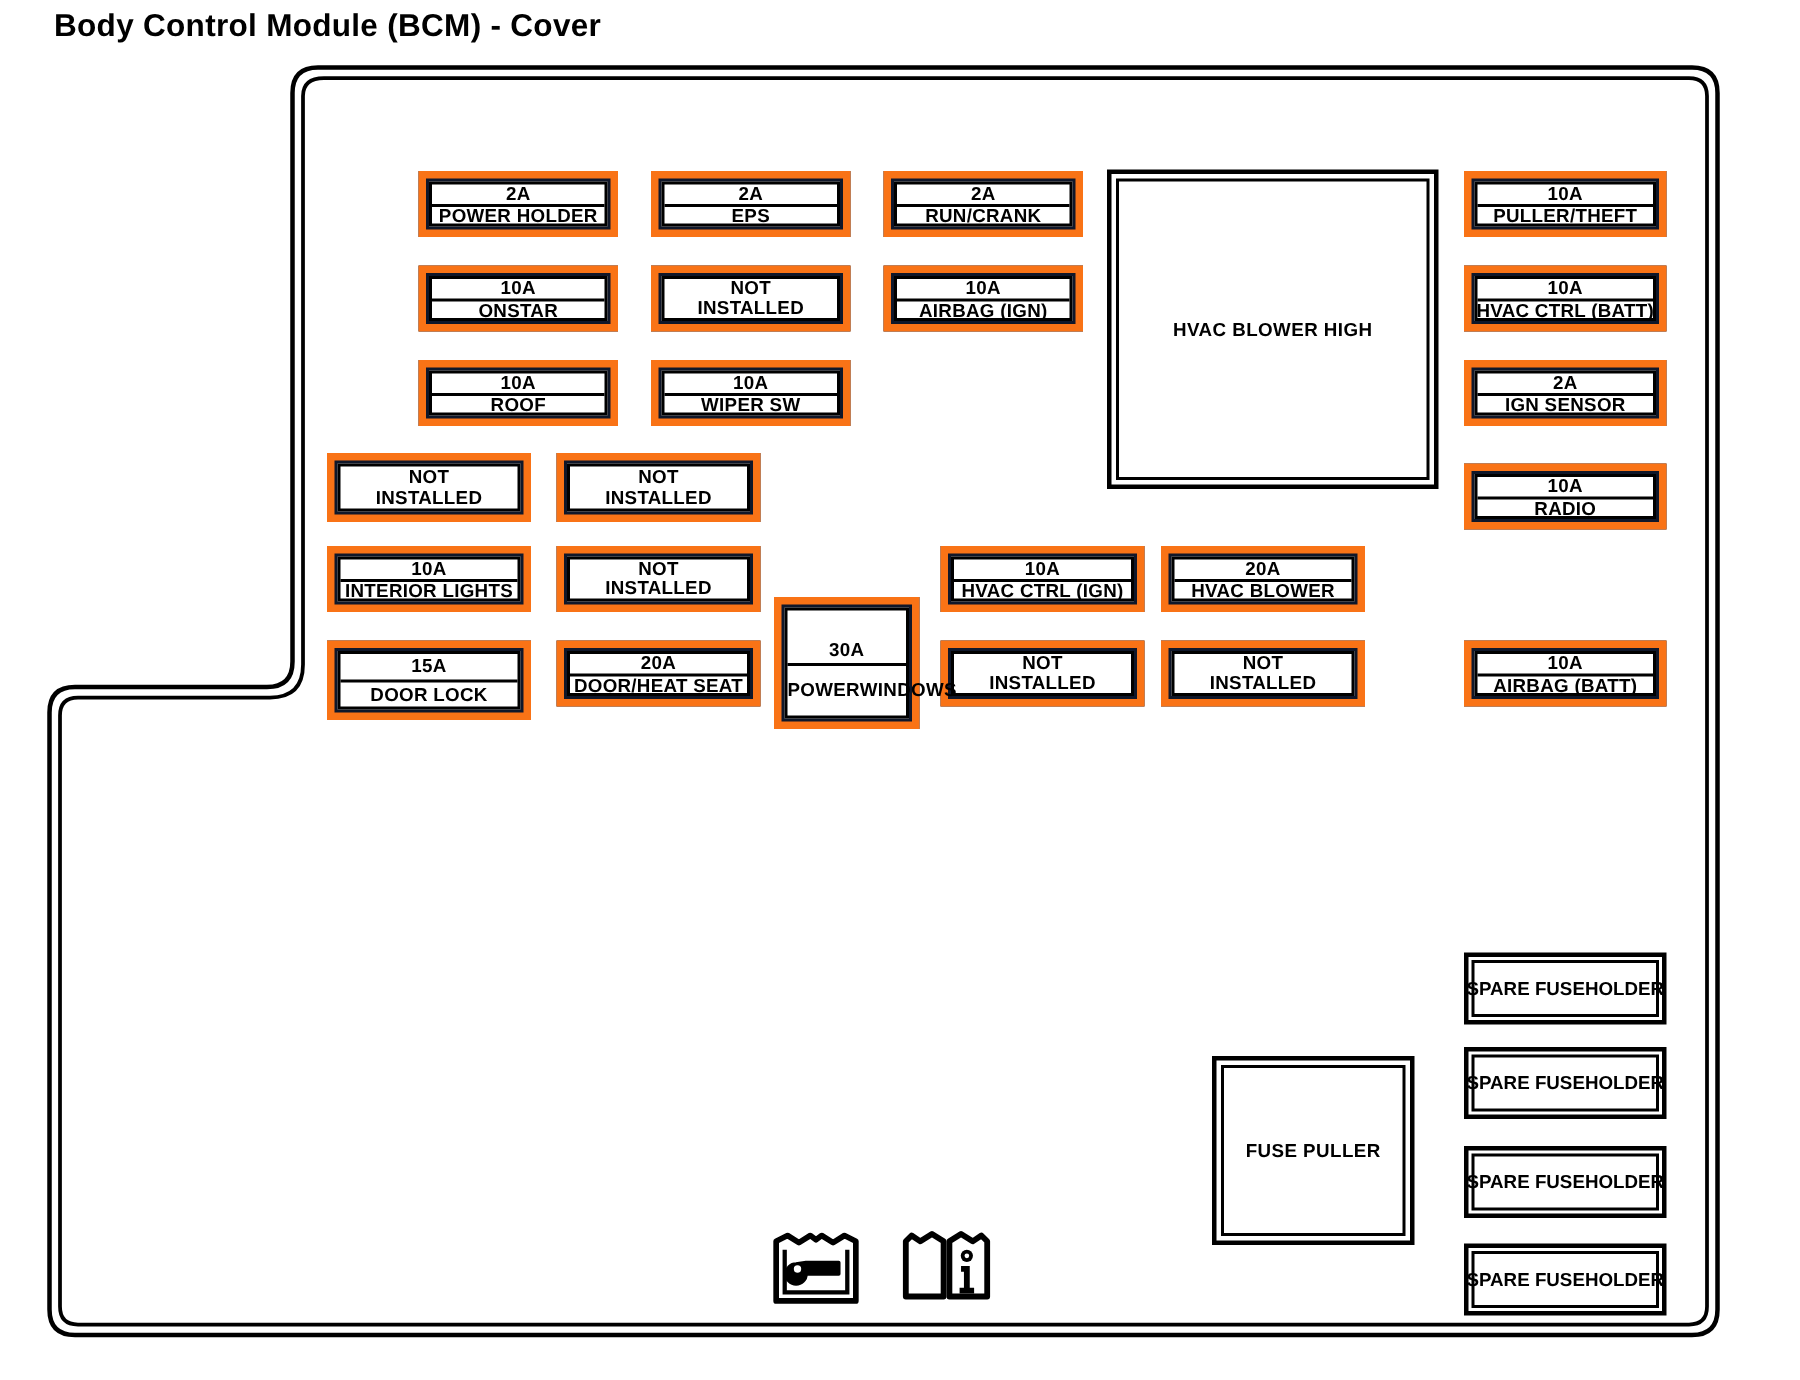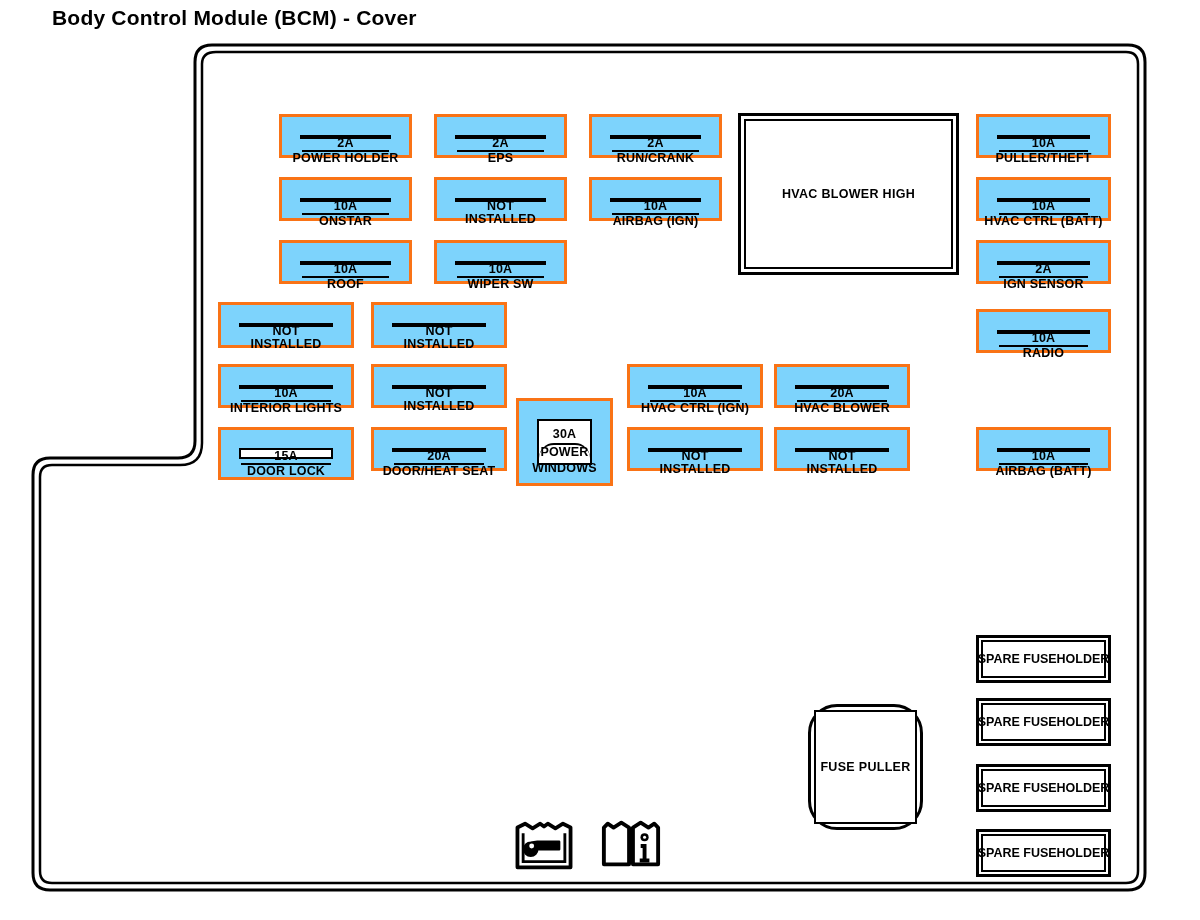--- a/index.html
+++ b/index.html
@@ -17,38 +17,37 @@
   }
 
   #page-title {
     position: absolute;
     left: 36px;
     top: 6px;
     font-size: 21px;
     font-weight: bold;
     letter-spacing: 0.2px;
     white-space: nowrap;
-    margin-left: 16px;
   }
 
   
   .enclosure {
     position: absolute;
     left: 0; top: 0;
     width: 1200px; height: 920px;
     pointer-events: none;
   }
 
   
   .fuse {
     position: absolute;
     box-sizing: border-box;
-    border: 3px solid #f97316;
-    background: #7dd3fc;
-    padding: 18px;
+    border: 5px solid #f97316;
+    background: #0f172a;
+    padding: 2px;
   }
   .fuse > .inner {
     box-sizing: border-box;
     width: 100%;
     height: 100%;
     border: 2px solid #000;
     display: flex;
     flex-direction: column;
     background: #fff;
   }
@@ -72,24 +71,22 @@
   .fuse.nodiv .amp,
   .fuse.nodiv .name {
     border-top: none;
     text-align: center;
   }
 
   
   .fuse.tall .amp { flex: 0 0 46%; align-items: flex-end; padding-bottom: 3px;}
   .fuse.tall .name {
     flex: 1 1 auto;
-    flex-direction: column;
     justify-content: flex-start;
     line-height: 1.25;
-    border-radius: 15px;
   }
 
   
   .block {
     position: absolute;
     box-sizing: border-box;
     border: 3px solid #000;
     background: #fff;
     padding: 3px;
   }
@@ -294,24 +291,24 @@
   <div class="inner">
     <div class="amp">30A</div>
     <div class="name">
       <span>POWER</span>
       <span>WINDOWS</span>
     </div>
   </div>
 </div>
 
 <div id="blocks-layer">
-    <div class="block" style="left: 738px; top: 113px; width: 221px; height: 162px;">
+    <div class="block" style="left: 738px; top: 113px; width: 221px; height: 213px;">
       <div class="inner">HVAC BLOWER HIGH</div>
     </div>
-    <div class="block" style="left: 808px; top: 704px; width: 115px; height: 126px; border-radius: 29px;">
+    <div class="block" style="left: 808px; top: 704px; width: 135px; height: 126px;">
       <div class="inner">FUSE PULLER</div>
     </div>
   </div>
 
 <div id="spares-layer">
     <div class="spare" style="left: 976px; top: 635px; width: 135px; height: 48px;">
       <div class="inner">
         <span>SPARE FUSE</span>
         <span>HOLDER</span>
       </div>

